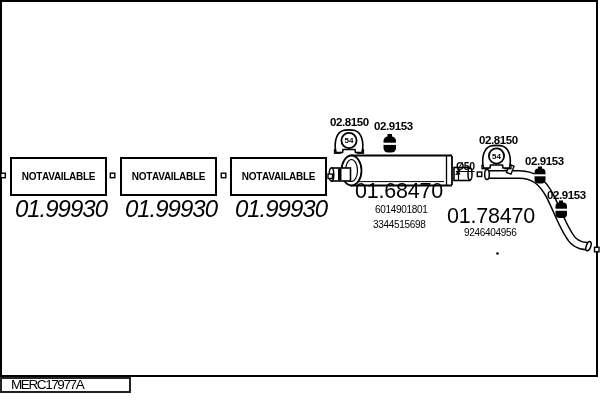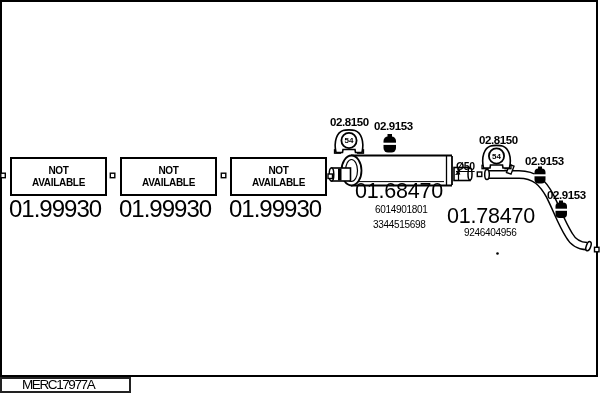--- a/index.html
+++ b/index.html
@@ -7,42 +7,42 @@
     position:relative;width:600px;height:400px;background:#fff;
     font-family:"Liberation Sans", sans-serif;color:#000;overflow:hidden;
   }
   .drawing-frame{
     position:absolute;left:0;top:0;width:598px;height:377px;
     border:2px solid #000;box-sizing:border-box;
   }
   .na-box{
     position:absolute;top:157px;width:97px;height:39px;
     border:2px solid #000;box-sizing:border-box;background:#fff;
-    display:flex;flex-direction:column;align-items:center;justify-content:center;
+    display:flex;flex-direction:row;align-items:center;justify-content:center;
     font-weight:bold;font-size:10px;letter-spacing:-0.3px;line-height:12px;
     text-align:center;
   }
   .big{
     position:absolute;font-size:24px;letter-spacing:-1px;line-height:1;
     white-space:nowrap;font-weight:400;
   }
   .big.mid{font-size:21.5px;letter-spacing:-0.2px;}
   .lbl{
     position:absolute;font-weight:bold;font-size:11.5px;letter-spacing:-0.4px;
     line-height:1;white-space:nowrap;
   }
   .oem{
     position:absolute;font-weight:normal;font-size:10px;letter-spacing:-0.3px;
     line-height:1;white-space:nowrap;
   }
-  .center{text-align:left;}
+  .center{text-align:right;font-style:italic;}
   .footer-box{
     position:absolute;left:0;top:377px;width:131px;height:16px;
     border:2px solid #222;box-sizing:border-box;background:#fff;
-    display:flex;align-items:center;padding-left:20px;
+    display:flex;align-items:center;padding-left:9px;
     font-size:13.5px;letter-spacing:-1.4px;line-height:1;
   }
   svg{position:absolute;left:0;top:0;}
   .badge-txt{font-family:"Liberation Sans",sans-serif;font-weight:bold;font-size:8px;}
 </style>
 </head>
 <body>
 
 <div class="canvas">
 

